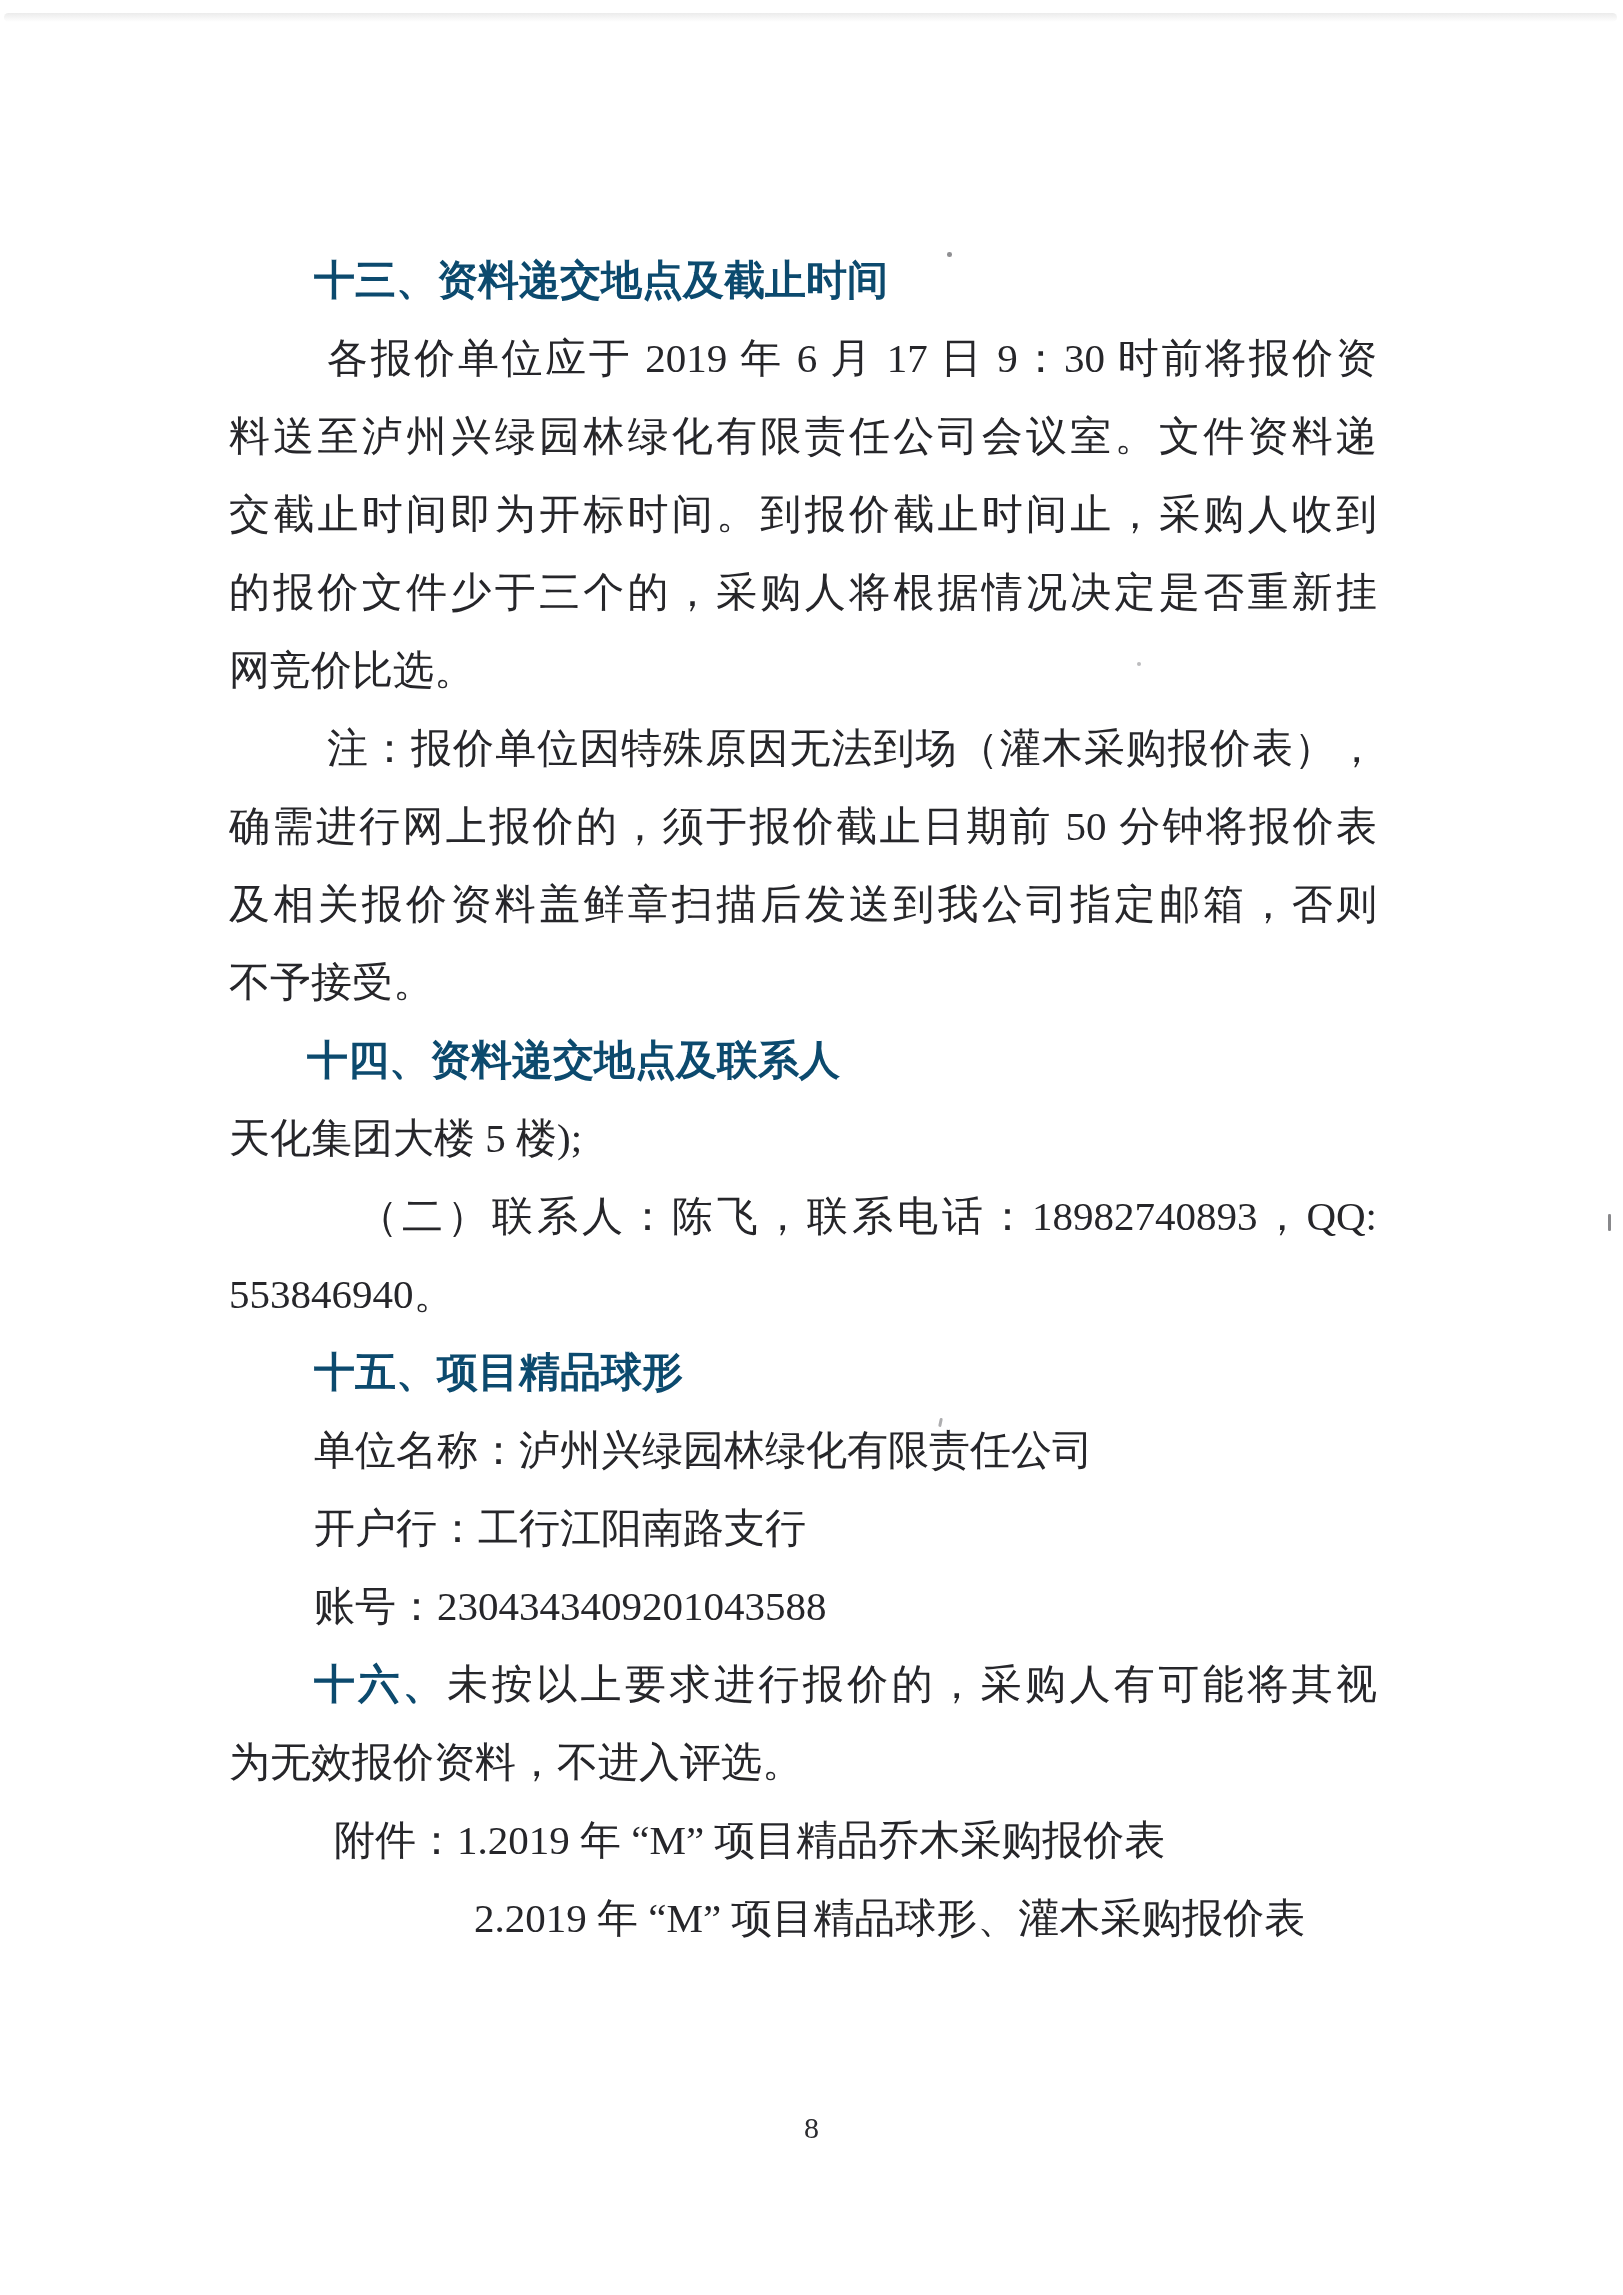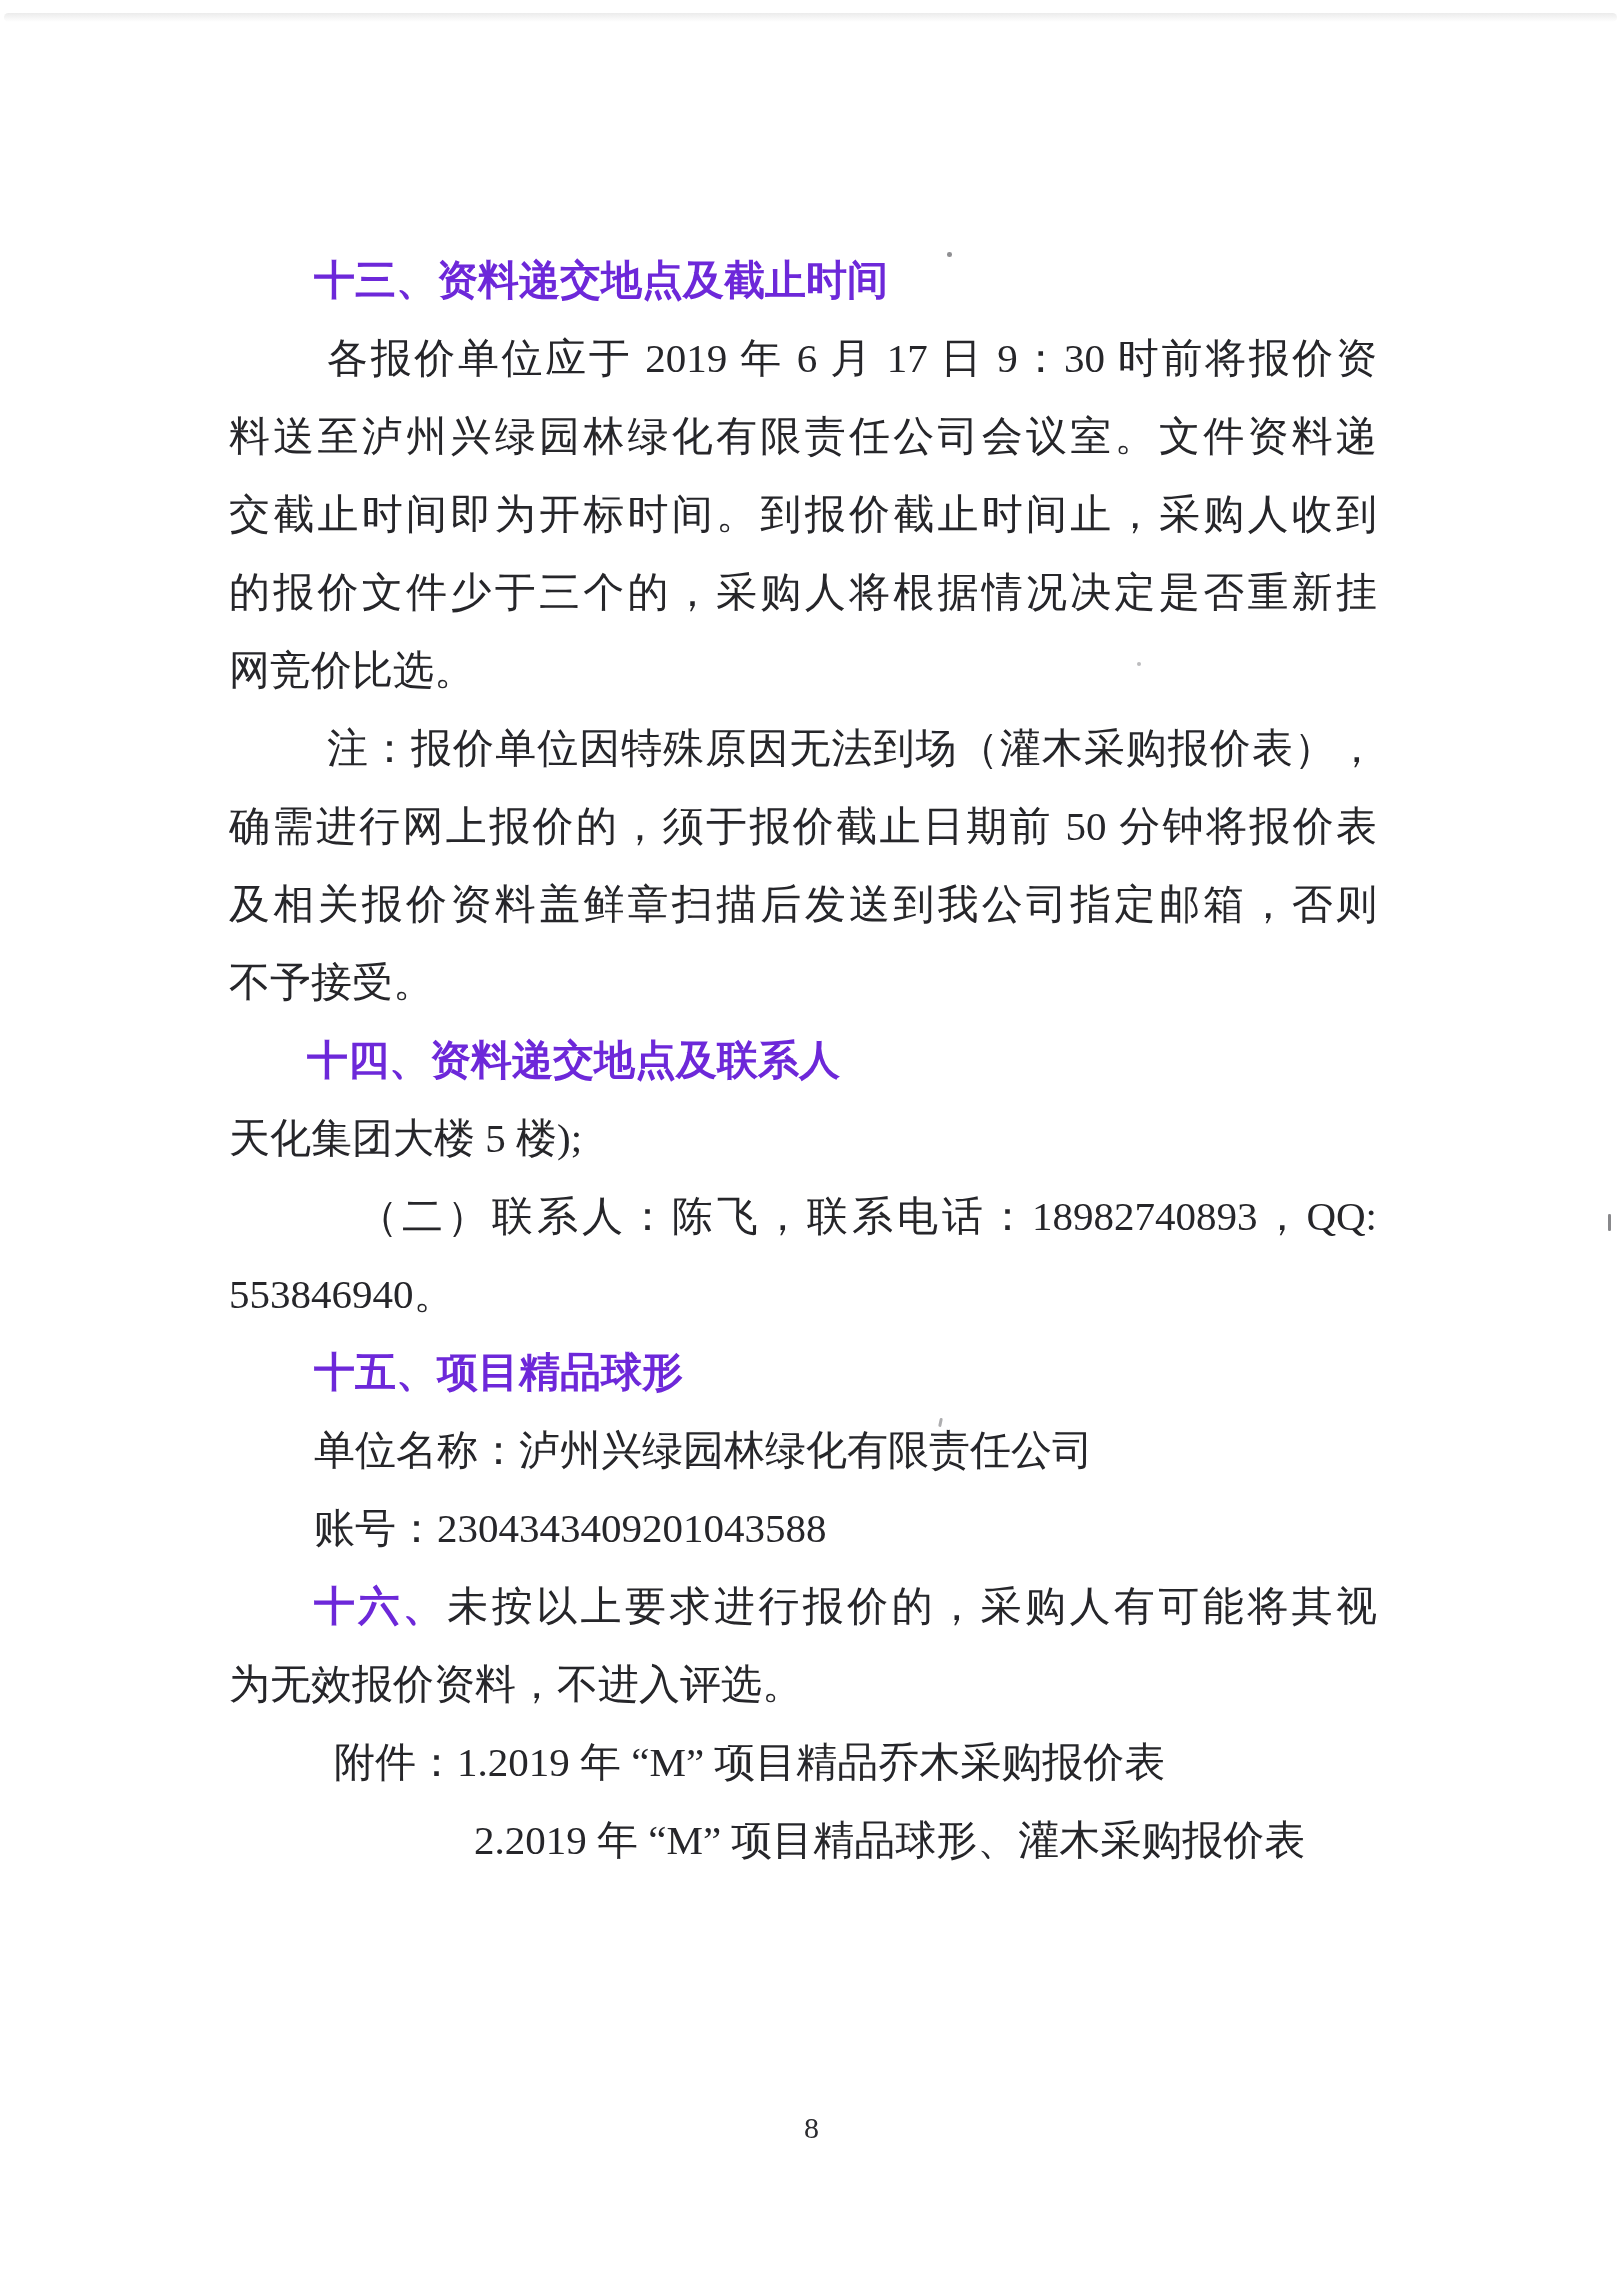--- a/index.html
+++ b/index.html
@@ -40,21 +40,21 @@
     text-align: left;
   }
   .docline.justify {
     text-align: justify;
     text-align-last: justify;
   }
   .docline.heading,
   .seg-heading {
     font-family: Liberation Sans, sans-serif;
     font-weight: 700;
-    color: #6d28d9;
+    color: #0c4a6e;
   }
   .page-number {
     position: absolute;
     top: 2111px;
     left: 0;
     width: 100%;
     text-align: center;
     font-size: 30px;
     color: #2b2b2f;
     font-family: "Liberation Serif", "DejaVu Serif", serif;
@@ -94,20 +94,21 @@
     <div class="docline justify" style="text-indent: 98px;">注：报价单位因特殊原因无法到场（灌木采购报价表），</div>
     <div class="docline justify">确需进行网上报价的，须于报价截止日期前 50 分钟将报价表</div>
     <div class="docline justify">及相关报价资料盖鲜章扫描后发送到我公司指定邮箱，否则</div>
     <div class="docline left">不予接受。</div>
     <div class="docline heading left" style="text-indent: 78px;">十四、资料递交地点及联系人</div>
     <div class="docline left">天化集团大楼 5 楼);</div>
     <div class="docline justify" style="text-indent: 128px;">（二）联系人：陈飞，联系电话：18982740893，QQ:</div>
     <div class="docline left">553846940。</div>
     <div class="docline heading left" style="text-indent: 85px;">十五、项目精品球形</div>
     <div class="docline left" style="text-indent: 85px;">单位名称：泸州兴绿园林绿化有限责任公司</div>
+    <div class="docline left" style="text-indent: 85px;">开户行：工行江阳南路支行</div>
     <div class="docline left" style="text-indent: 85px;">账号：2304343409201043588</div>
     <div class="docline justify" style="text-indent: 85px;"><span class="seg-heading">十六、</span><span>未按以上要求进行报价的，采购人有可能将其视</span></div>
     <div class="docline left">为无效报价资料，不进入评选。</div>
     <div class="docline left" style="text-indent: 105px;">附件：1.2019 年 “M” 项目精品乔木采购报价表</div>
     <div class="docline left" style="text-indent: 245px;">2.2019 年 “M” 项目精品球形、灌木采购报价表</div>
   </div>
 
 <div class="speck speck-1"></div>
 <div class="speck speck-2"></div>
 <div class="speck speck-3"></div>

